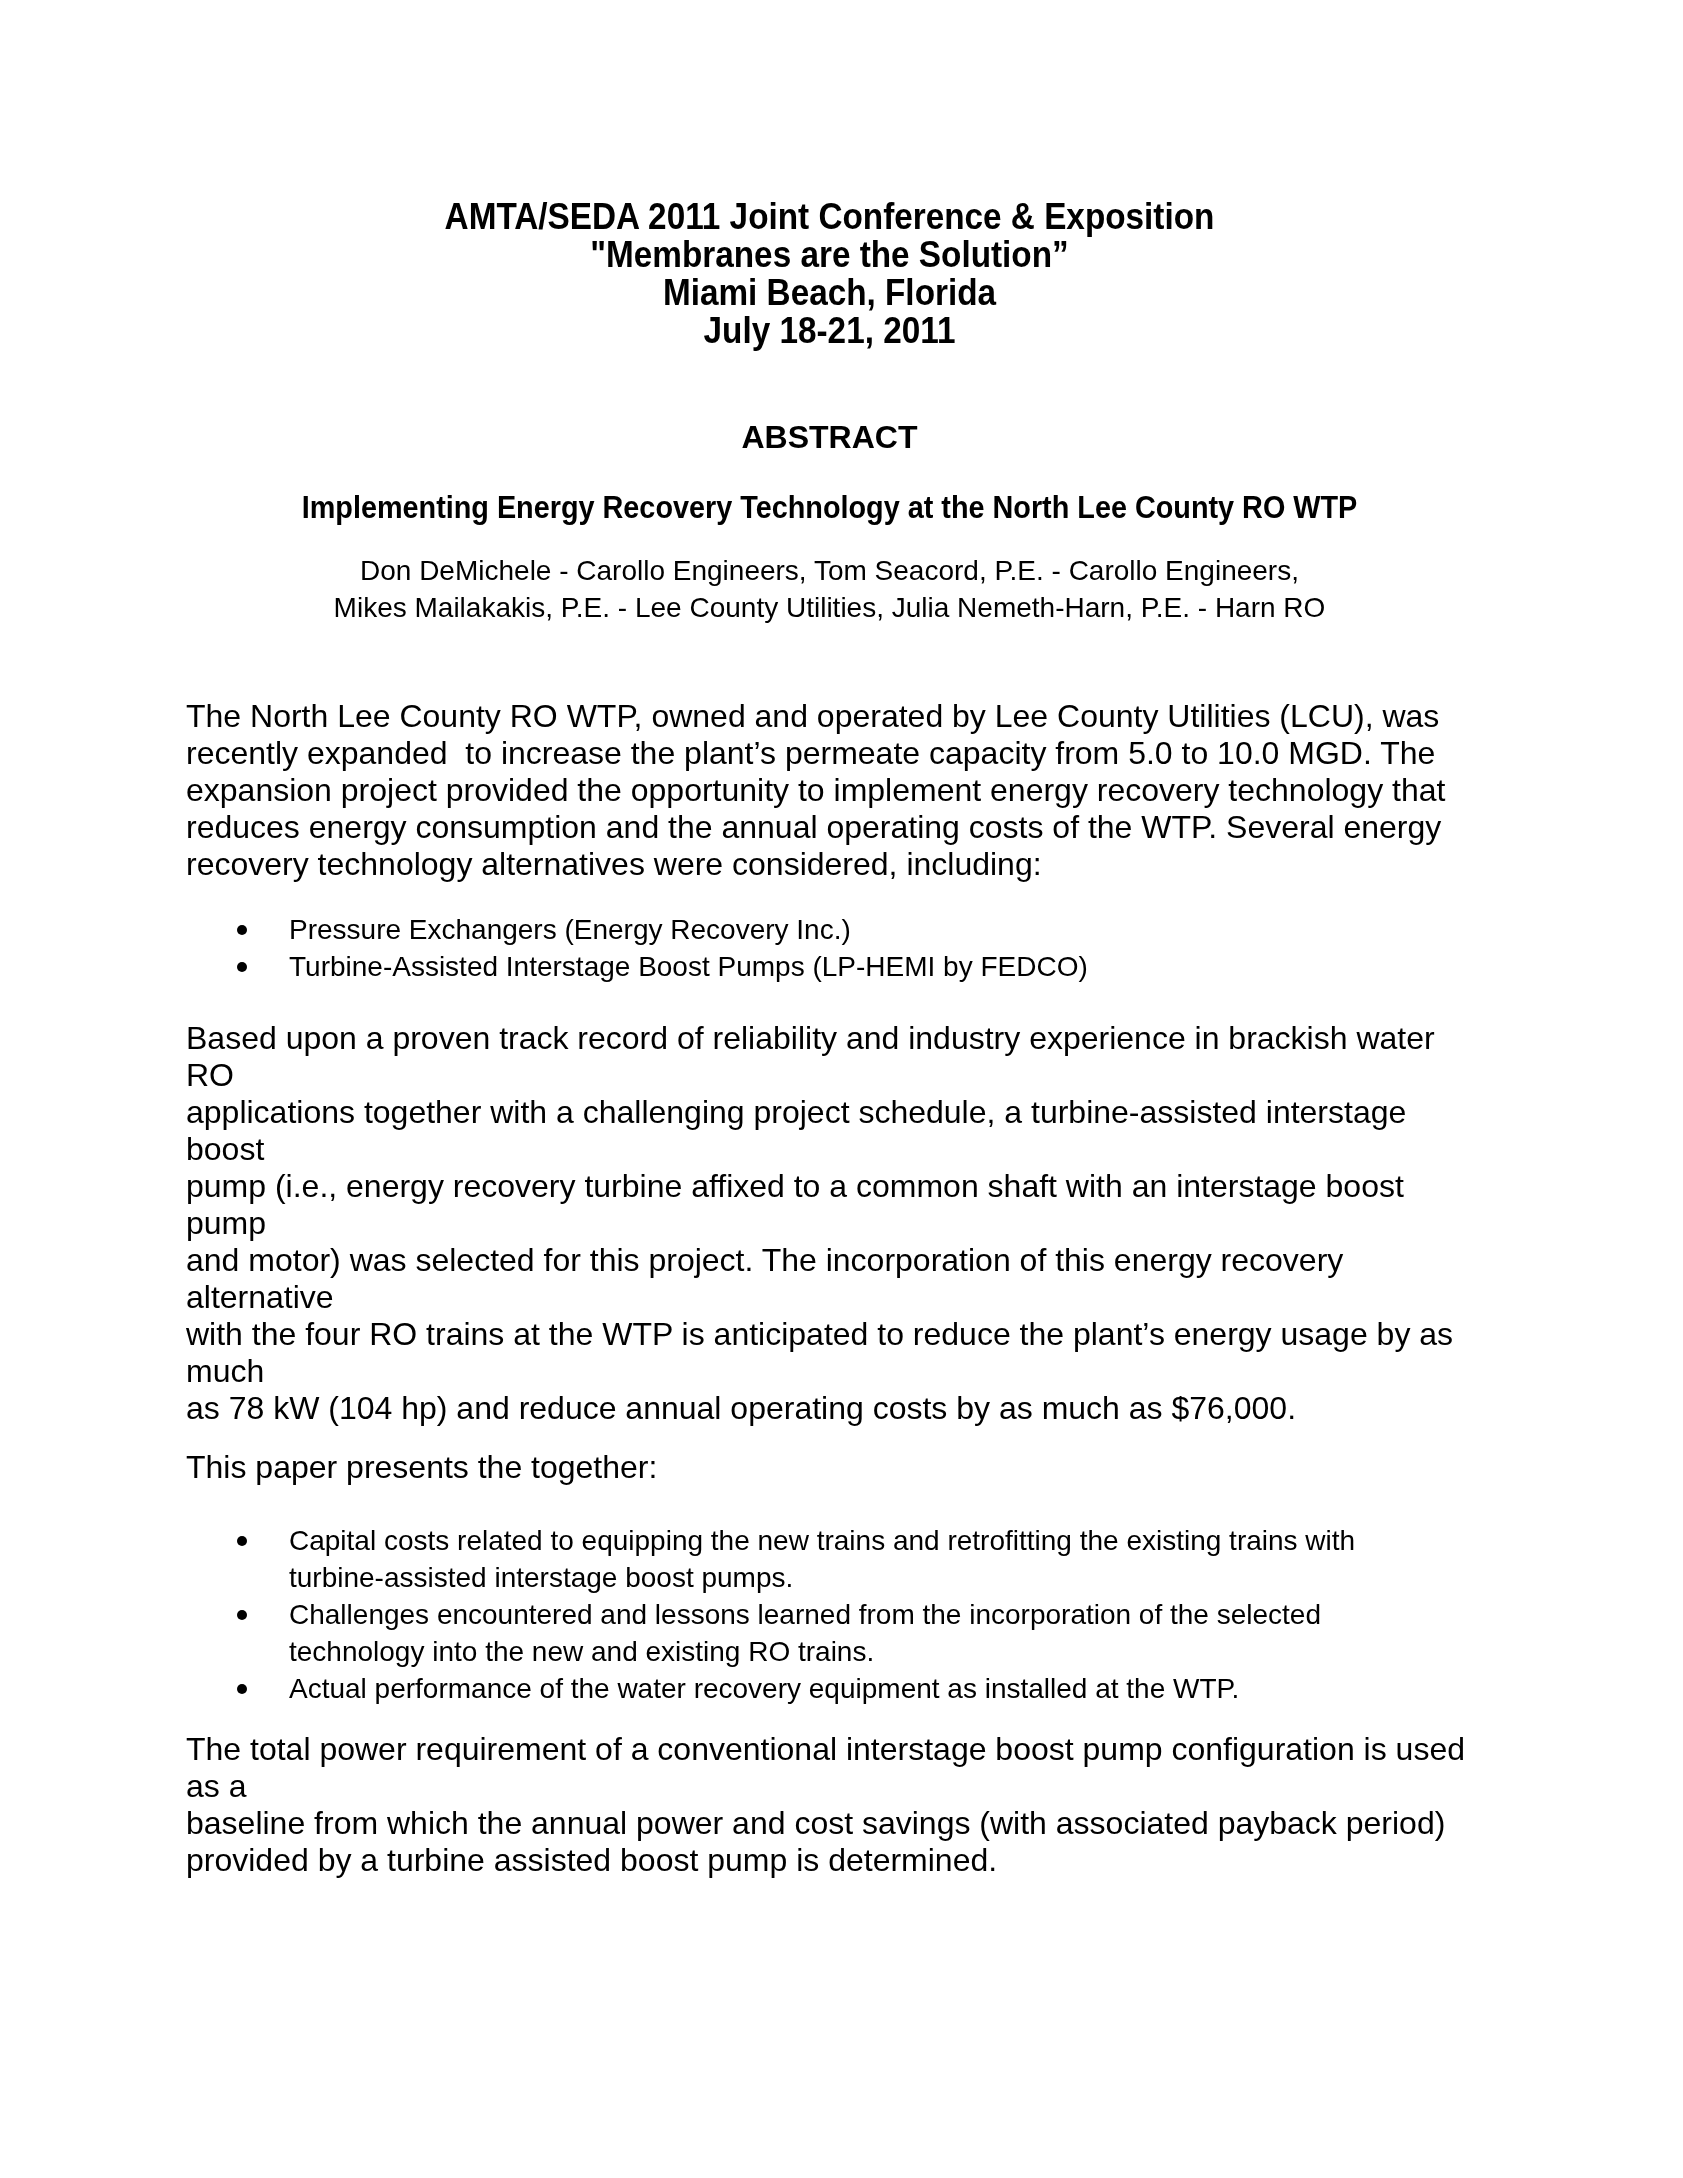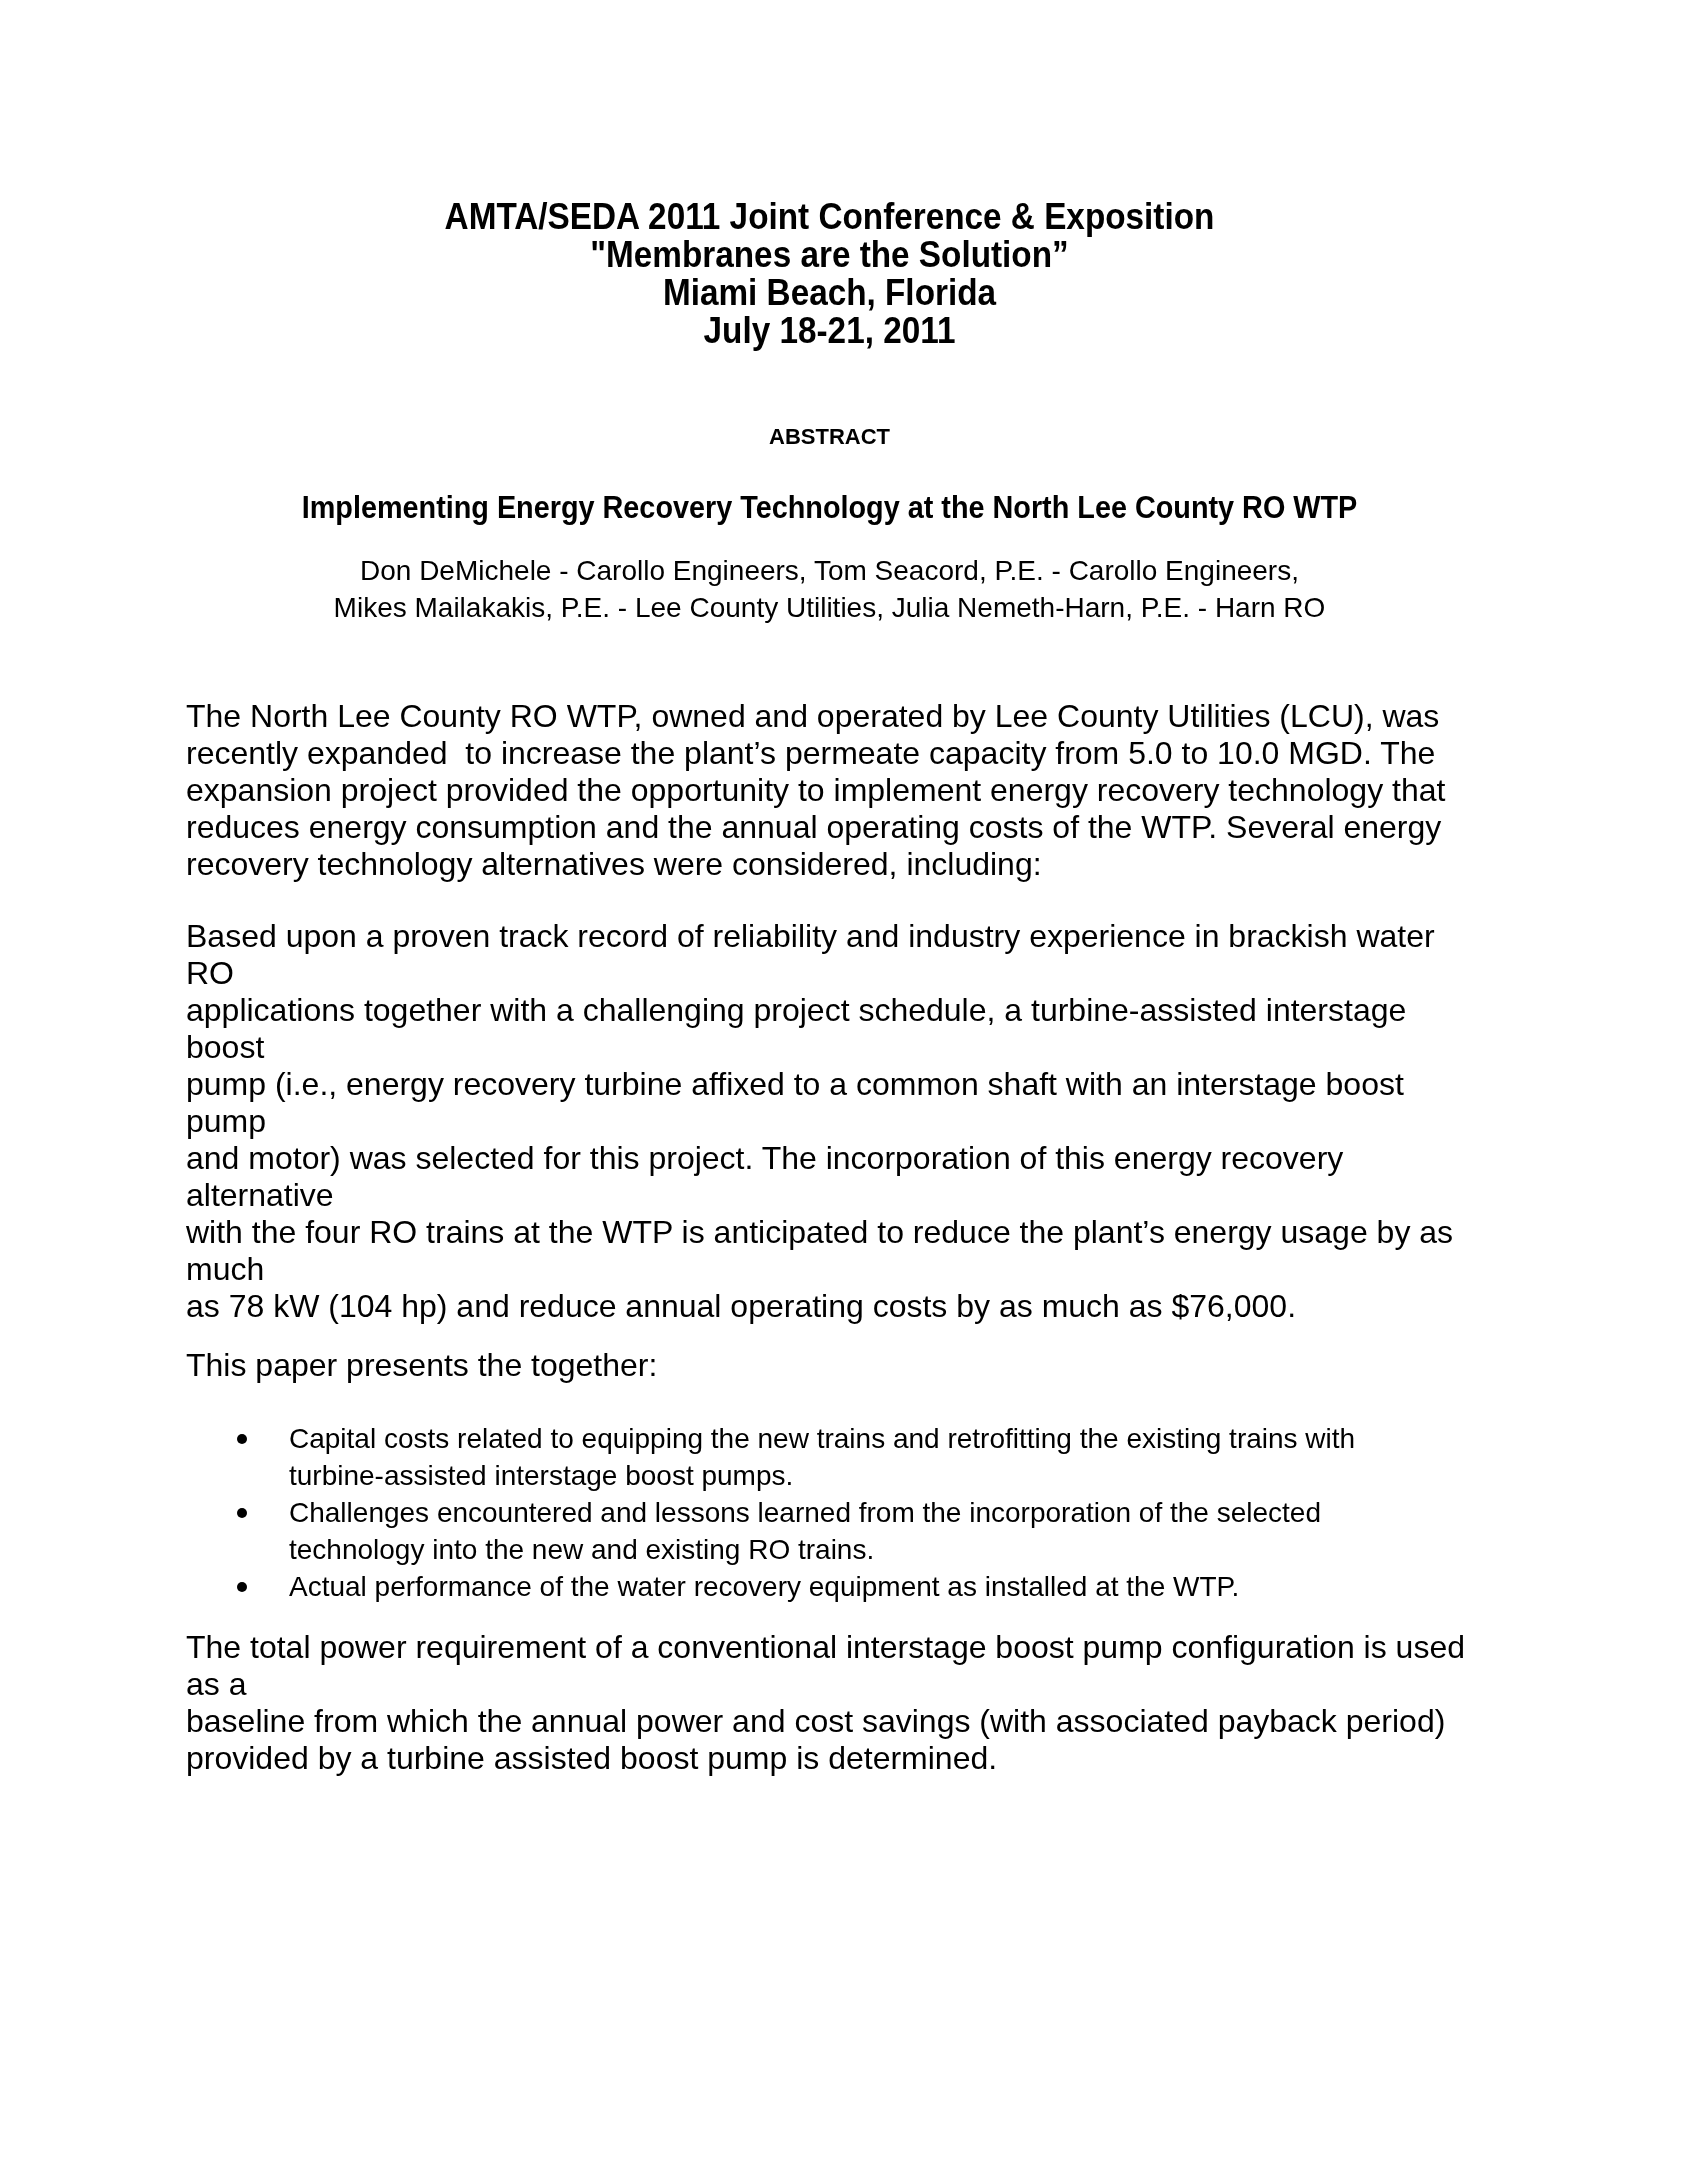--- a/index.html
+++ b/index.html
@@ -26,21 +26,21 @@
     font-size: 37px;
     font-weight: bold;
     line-height: 38px;
     text-align: center;
     white-space: pre-wrap;
     transform: scaleX(0.9);
     transform-origin: 50% 0;
   }
   .abstract-heading {
     margin: 68px 0 0 0;
-    font-size: 22px;
+    font-size: 32px;
     font-weight: bold;
     line-height: 38px;
     text-align: center;
   }
   .paper-title {
     margin: 32px 0 0 0;
     font-size: 32px;
     font-weight: bold;
     line-height: 38px;
     text-align: center;
@@ -107,20 +107,24 @@
 
     <div class="authors">Don DeMichele - Carollo Engineers, Tom Seacord, P.E. - Carollo Engineers,
 Mikes Mailakakis, P.E. - Lee County Utilities, Julia Nemeth-Harn, P.E. - Harn RO</div>
 
     <p class="para para-intro">The North Lee County RO WTP, owned and operated by Lee County Utilities (LCU), was
 recently expanded  to increase the plant’s permeate capacity from 5.0 to 10.0 MGD. The
 expansion project provided the opportunity to implement energy recovery technology that
 reduces energy consumption and the annual operating costs of the WTP. Several energy
 recovery technology alternatives were considered, including:</p>
 
+    <ul class="bullets list-alternatives">
+      <li>Pressure Exchangers (Energy Recovery Inc.)</li>
+      <li>Turbine-Assisted Interstage Boost Pumps (LP-HEMI by FEDCO)</li>
+    </ul>
 
     <p class="para para-selection">Based upon a proven track record of reliability and industry experience in brackish water RO
 applications together with a challenging project schedule, a turbine-assisted interstage boost
 pump (i.e., energy recovery turbine affixed to a common shaft with an interstage boost pump
 and motor) was selected for this project. The incorporation of this energy recovery alternative
 with the four RO trains at the WTP is anticipated to reduce the plant’s energy usage by as much
 as 78 kW (104 hp) and reduce annual operating costs by as much as $76,000.</p>
 
     <p class="para para-presents">This paper presents the together:</p>
 

